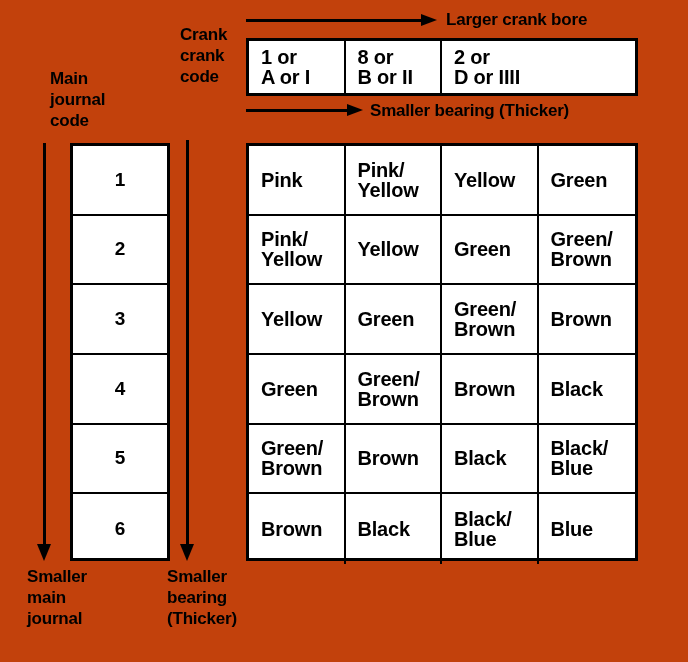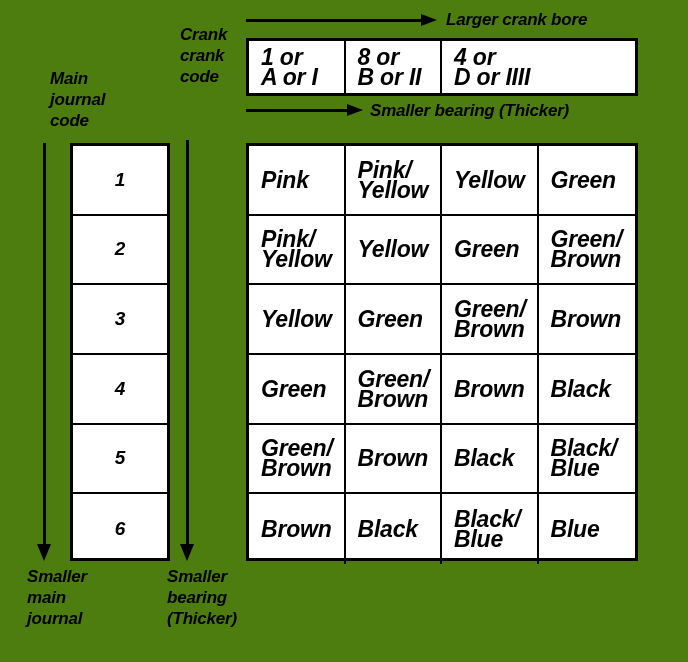--- a/index.html
+++ b/index.html
@@ -8,23 +8,22 @@
     background: #ffffff;
   }
   body {
     font-family: "Liberation Sans", sans-serif;
     color: #000000;
   }
   #page {
     position: relative;
     width: 688px;
     height: 662px;
-    background: #4d7c0f;
+    background: #c2410c;
     overflow: hidden;
-    font-style: italic;
   }
   .lbl {
     position: absolute;
     font-weight: bold;
     font-size: 17px;
     line-height: 21px;
     letter-spacing: -0.2px;
     white-space: pre-line;
     color: #000;
   }
@@ -80,21 +79,21 @@
   }
   .grid .row {
     display: flex;
     box-sizing: border-box;
   }
   .grid .cell {
     box-sizing: border-box;
     display: flex;
     align-items: center;
     font-weight: bold;
-    font-size: 23px;
+    font-size: 20px;
     line-height: 20px;
     letter-spacing: -0.2px;
     white-space: pre-line;
     color: #000;
   }
 
   
   #header-grid { left: 246px; top: 38px; width: 392px; height: 58px; }
   #header-grid .row { height: 100%; }
   #header-grid .cell {
@@ -139,21 +138,21 @@
   <div class="lbl" style="left:180px; top:24px;">Crank
 crank
 code</div>
 
   <div class="grid" id="header-grid">
     <div class="row">
       <div class="cell">1 or
 A or I</div>
       <div class="cell">8 or
 B or II</div>
-      <div class="cell">4 or
+      <div class="cell">2 or
 D or IIII</div>
     </div>
   </div>
 
   <div class="harrow" style="left:246px; top:104px; width:117px;">
     <div class="shaft" style="width:101px;"></div>
     <div class="head" style="left:101px;"></div>
   </div>
   <div class="lbl" style="left:370px; top:100px;">Smaller bearing (Thicker)</div>
 

